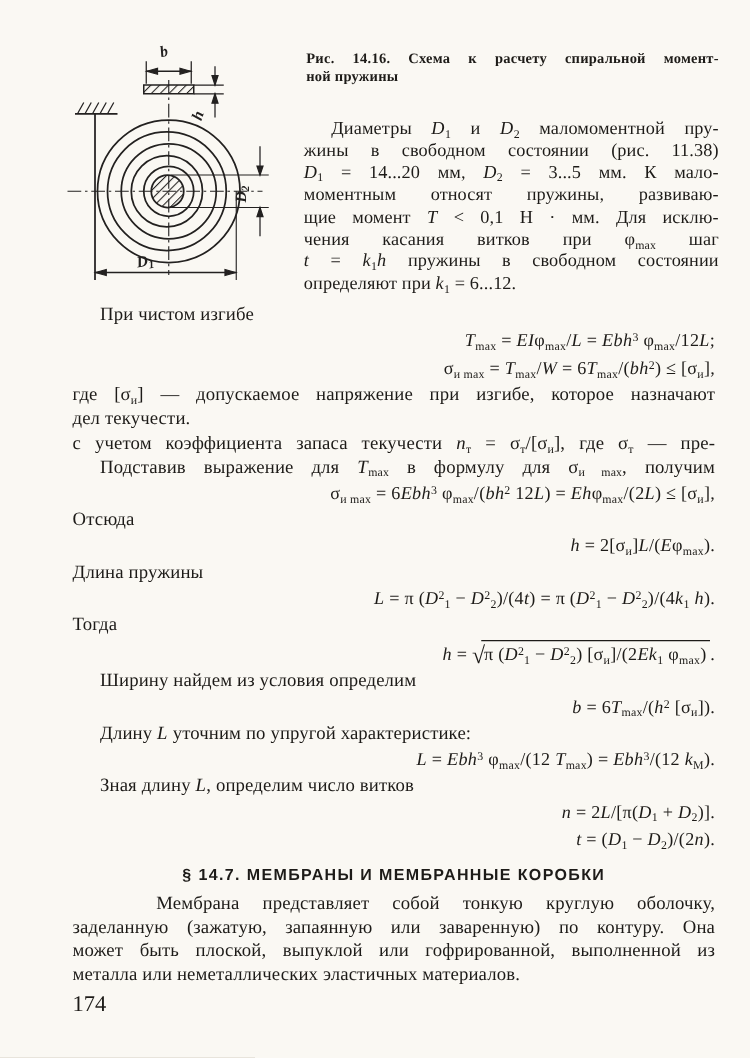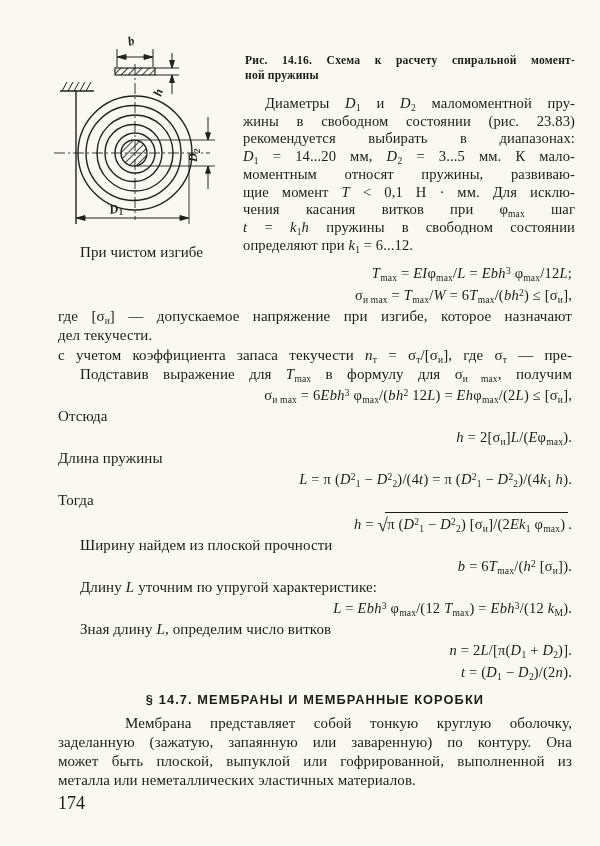--- a/index.html
+++ b/index.html
@@ -6,21 +6,21 @@
   .page{
     position:relative;width:600px;height:846px;margin:0 auto;
     background:var(--paper,#faf8f3);
     color:var(--ink,#1d1b18);
     font-family:"Liberation Serif","DejaVu Serif",serif;
     overflow:hidden;
   }
   
   .figure-svg{position:absolute;left:38px;top:30px;}
   .caption{
-    position:absolute;left:245px;top:54px;width:330px;
+    position:absolute;left:245px;top:40px;width:330px;
     font-weight:700;font-size:11.6px;line-height:14.5px;letter-spacing:.2px;
   }
   .caption .cap-l1{text-align:justify;text-align-last:justify;}
   .intro{position:absolute;left:243px;top:95px;width:332px;}
   .intro .line{font-size:14.6px;line-height:17.7px;}
   
   .content{position:absolute;left:58px;top:243px;width:514px;}
   .line{font-size:15px;line-height:19.2px;letter-spacing:.1px;}
   .ind{text-indent:22px;}
   .ind2{text-indent:67px;}
@@ -125,22 +125,21 @@
     </g>
   </svg>
 
   <div class="caption">
     <div class="cap-l1">Рис. 14.16. Схема к расчету спиральной момент-</div>
     <div>ной пружины</div>
   </div>
 
   <div class="intro" id="intro">
       <div class="line ind jall">Диаметры <i>D</i><sub>1</sub> и <i>D</i><sub>2</sub> маломоментной пру-</div>
-      <div class="line jall">жины в свободном состоянии (рис. 23.83)</div>
-      <div class="line jall">рекомендуется выбирать в диапазонах:</div>
+      <div class="line jall">жины в свободном состоянии (рис. 11.38)</div>
       <div class="line jall"><i>D</i><sub>1</sub> = 14...20 мм, <i>D</i><sub>2</sub> = 3...5 мм. К мало-</div>
       <div class="line jall">моментным относят пружины, развиваю-</div>
       <div class="line jall">щие момент <i>T</i> &lt; 0,1 Н · мм. Для исклю-</div>
       <div class="line jall">чения касания витков при φ<sub>max</sub> шаг</div>
       <div class="line jall"><i>t</i> = <i>k</i><sub>1</sub><i>h</i> пружины в свободном состоянии</div>
       <div class="line">определяют при <i>k</i><sub>1</sub> = 6...12.</div>
     </div>
 
   <div class="content">
     <div id="blocks">
@@ -151,21 +150,21 @@
         <div class="line">дел текучести.</div>
         <div class="line jall">с учетом коэффициента запаса текучести <i>n</i><sub>т</sub> = σ<sub>т</sub>/[σ<sub>и</sub>], где σ<sub>т</sub> — пре-</div>
         <div class="line ind jall">Подставив выражение для <i>T</i><sub>max</sub> в формулу для σ<sub>и max</sub>, получим</div>
         <div class="formula">σ<sub>и max</sub> = 6<i>Ebh</i><sup>3</sup> φ<sub>max</sub>/(<i>bh</i><sup>2</sup> 12<i>L</i>) = <i>Eh</i>φ<sub>max</sub>/(2<i>L</i>) ≤ [σ<sub>и</sub>],</div>
         <div class="line">Отсюда</div>
         <div class="formula"><i>h</i> = 2[σ<sub>и</sub>]<i>L</i>/(<i>E</i>φ<sub>max</sub>).</div>
         <div class="line">Длина пружины</div>
         <div class="formula"><i>L</i> = π (<i>D</i><sup>2</sup><sub>1</sub> − <i>D</i><sup>2</sup><sub>2</sub>)/(4<i>t</i>) = π (<i>D</i><sup>2</sup><sub>1</sub> − <i>D</i><sup>2</sup><sub>2</sub>)/(4<i>k</i><sub>1</sub> <i>h</i>).</div>
         <div class="line">Тогда</div>
         <div class="formula"><i>h</i> = <span class="rad">√</span><span class="ov">π (<i>D</i><sup>2</sup><sub>1</sub> − <i>D</i><sup>2</sup><sub>2</sub>) [σ<sub>и</sub>]/(2<i>Ek</i><sub>1</sub> φ<sub>max</sub>)</span>.</div>
-        <div class="line ind">Ширину найдем из плоской прочности</div>
+        <div class="line ind">Ширину найдем из условия определим</div>
         <div class="formula"><i>b</i> = 6<i>T</i><sub>max</sub>/(<i>h</i><sup>2</sup> [σ<sub>и</sub>]).</div>
         <div class="line ind">Длину <i>L</i> уточним по упругой характеристике:</div>
         <div class="formula"><i>L</i> = <i>Ebh</i><sup>3</sup> φ<sub>max</sub>/(12 <i>T</i><sub>max</sub>) = <i>Ebh</i><sup>3</sup>/(12 <i>k</i><sub>М</sub>).</div>
         <div class="line ind">Зная длину <i>L</i>, определим число витков</div>
         <div class="formula"><i>n</i> = 2<i>L</i>/[π(<i>D</i><sub>1</sub> + <i>D</i><sub>2</sub>)].</div>
         <div class="formula"><i>t</i> = (<i>D</i><sub>1</sub> − <i>D</i><sub>2</sub>)/(2<i>n</i>).</div>
       </div>
 
     <div class="heading">§ 14.7. МЕМБРАНЫ И МЕМБРАННЫЕ КОРОБКИ</div>
 

